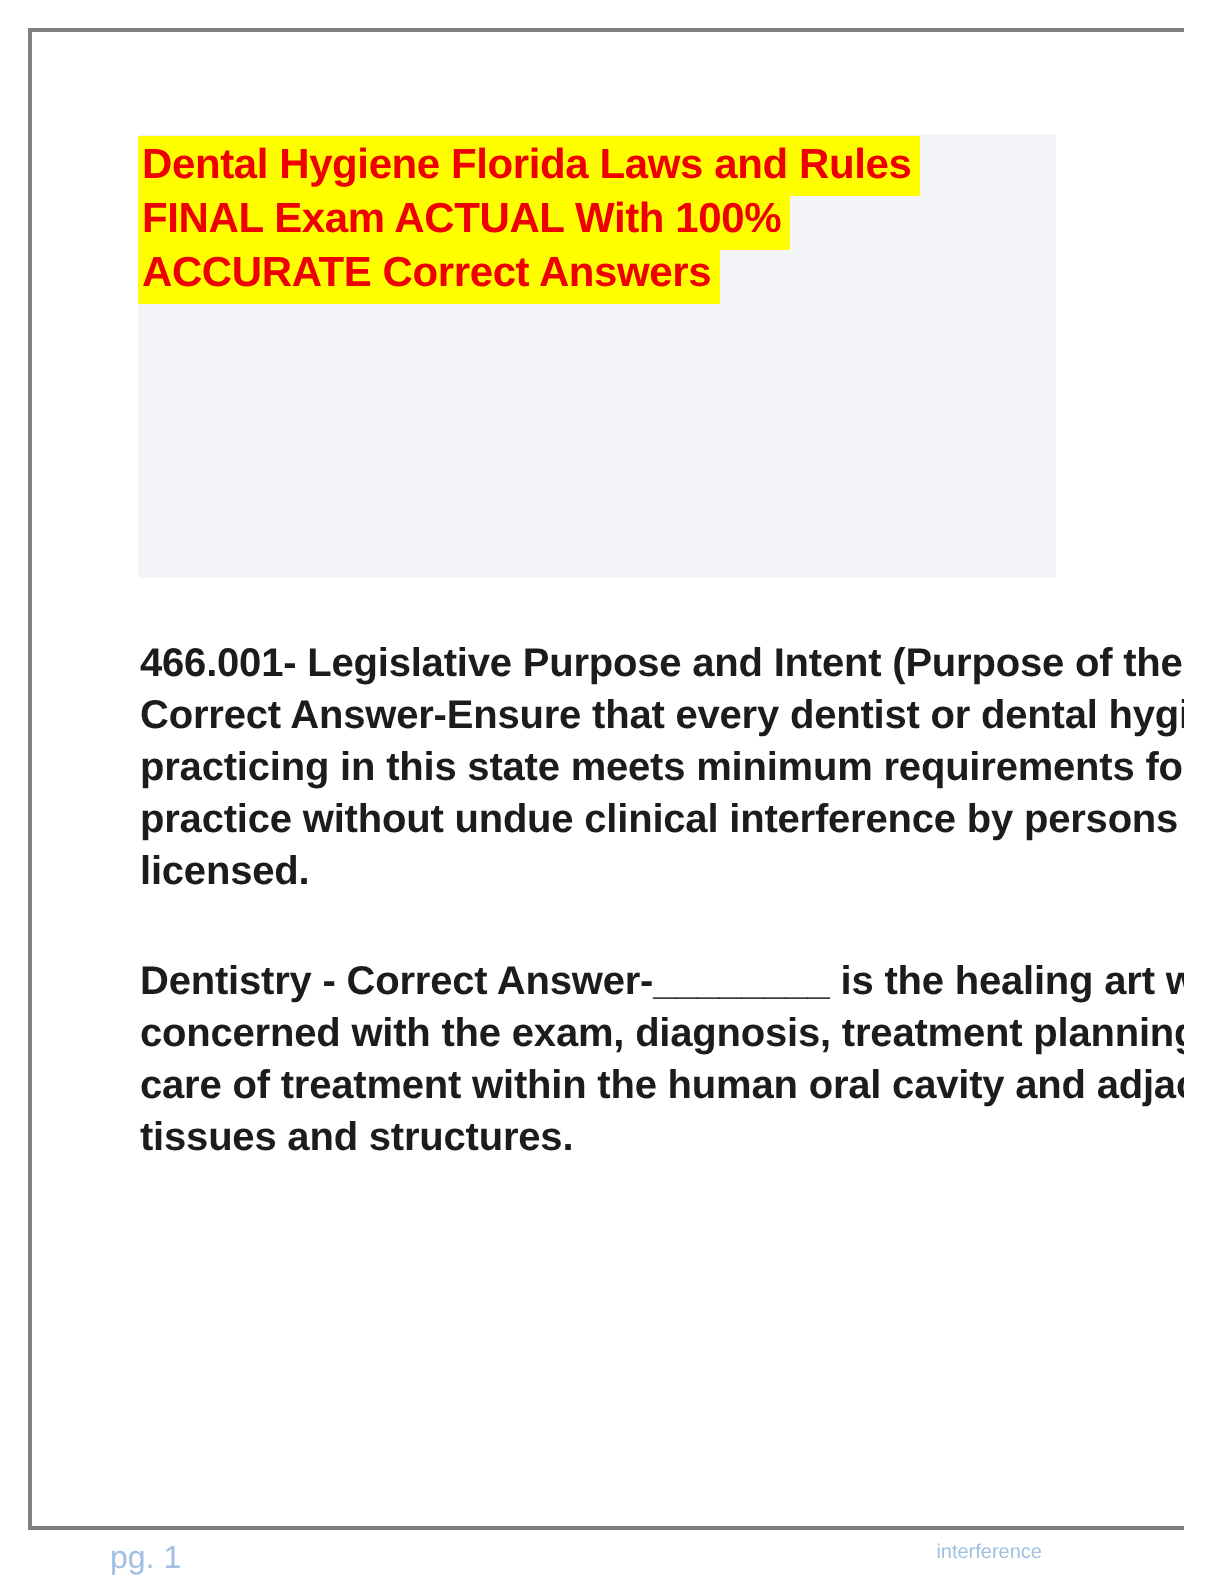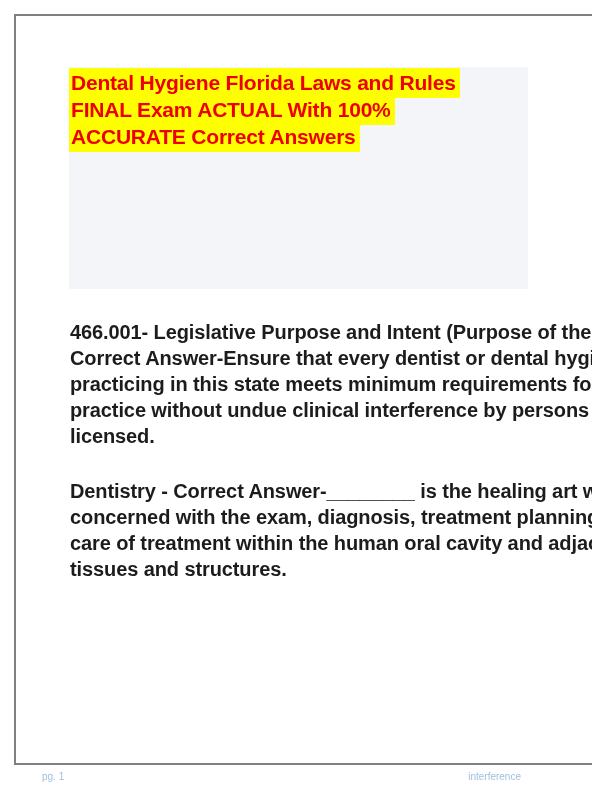--- a/index.html
+++ b/index.html
@@ -59,23 +59,23 @@
     font-weight: bold;
     letter-spacing: -0.1px;
     color: var(--body-text, #1c1c1c);
     white-space: pre;
   }
   .para-1 { top: 319px; }
   .para-2 { top: 478px; }
   .para-3 { top: 610px; }
   .footer-page-num {
     position: absolute;
-    left: 42px;
+    left: 55px;
     top: 771px;
-    font-size: 10px;
+    font-size: 16px;
     color: var(--footer-text, #9fc0e0);
   }
   .footer-author {
     position: absolute;
     right: 71px;
     top: 771px;
     font-size: 10px;
     color: var(--footer-text, #9fc0e0);
   }
 </style>

